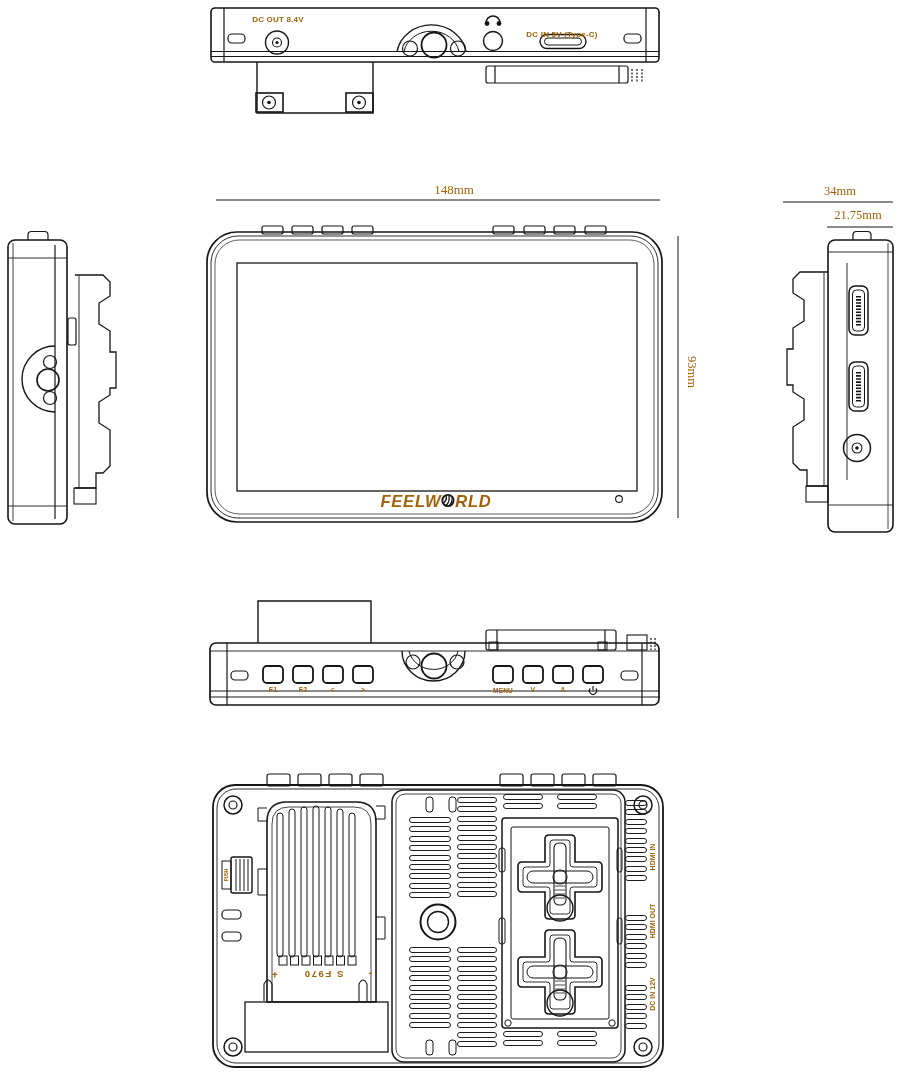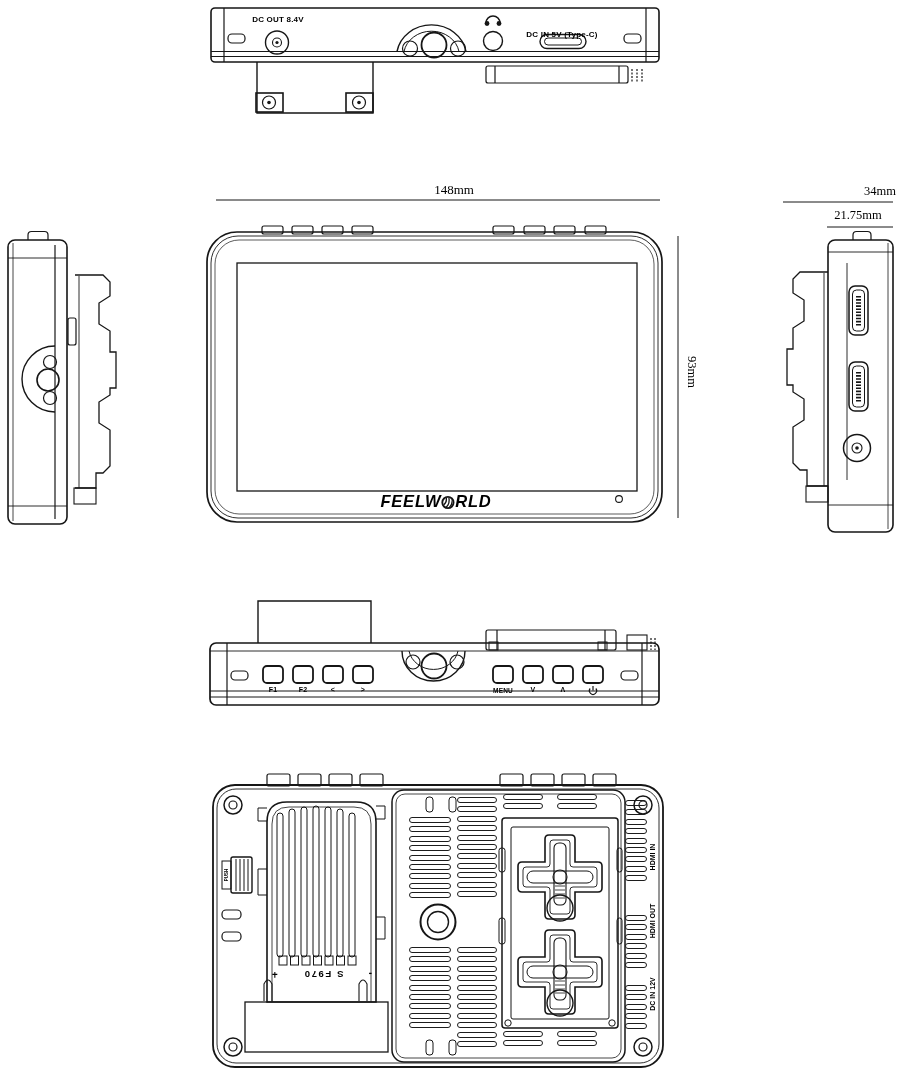--- a/index.html
+++ b/index.html
@@ -1,30 +1,30 @@
 <!DOCTYPE html>
 <html><head>
 <meta charset="utf-8">
 <style>
   html,body{margin:0;padding:0;background:#fff;}
   #canvas{position:relative;width:900px;height:1072px;background:#ffffff;overflow:hidden;
-          font-family:"Liberation Sans",sans-serif;color:#000000;}
+          font-family:"Liberation Sans",sans-serif;color:#a16207;}
   #lineart{position:absolute;left:0;top:0;width:900px;height:1072px;}
   .lbl{position:absolute;white-space:nowrap;transform:translate(-50%,0);}
   .port-lbl{font-size:8px;font-weight:bold;letter-spacing:.2px;}
   .dim{font-family:"Liberation Serif",serif;font-size:13px;}
   .dim-sm{font-family:"Liberation Serif",serif;font-size:12.5px;}
   .rotcw{transform:translate(-50%,-50%) rotate(90deg);}
   .rotccw{transform:translate(-50%,-50%) rotate(-90deg);}
   .btn-lbl{font-size:7px;font-weight:bold;letter-spacing:.2px;}
   .menu-lbl{font-size:6.5px;}
   .back-port{font-size:7px;font-weight:bold;}
   .push-lbl{font-size:4.5px;font-weight:bold;}
   .logo{position:absolute;left:436px;top:492px;transform:translate(-50%,0);display:flex;
-        align-items:center;font-style:italic;font-weight:800;font-size:16.5px;
+        font-style:italic;font-weight:800;font-size:16.5px;
         letter-spacing:.8px;}
   .logo svg{margin:1px -0.5px 0 -0.5px;}
   .batt-row{position:absolute;left:272px;top:966px;width:100px;height:17px;
             transform:rotate(180deg);display:flex;align-items:center;justify-content:space-between;}
   .batt-row .sign{font-size:10px;font-weight:bold;}
   .batt-row .model{font-size:9.5px;font-weight:bold;letter-spacing:1.6px;}
   .slats{position:absolute;}
   .slats i{display:block;height:6px;border:1px solid #1c1c1c;border-radius:3px;
            margin-bottom:3.4px;box-sizing:border-box;}
 </style>
@@ -395,21 +395,21 @@
     </div>
   <div class="slats" style="left:557px;top:1031px;width:40px;height:24px;">
       <i></i>
       <i></i>
     </div>
 
   <div class="lbl port-lbl" style="left:278px;top:15px;">DC OUT 8.4V</div>
   <div class="lbl port-lbl" style="left:562px;top:30px;">DC IN 5V (Type-C)</div>
 
   <div class="lbl dim" style="left:454px;top:182px;">148mm</div>
-  <div class="lbl dim-sm" style="left:840px;top:184px;margin-left:40px;">34mm</div>
+  <div class="lbl dim-sm" style="left:840px;top:184px;">34mm</div>
   <div class="lbl dim-sm" style="left:858px;top:208px;">21.75mm</div>
   <div class="lbl dim-sm rotcw" style="left:691px;top:372px;">93mm</div>
 
   <div class="logo">
     <span>FEELW</span>
     <svg width="15" height="15" viewBox="0 0 16 16">
       <defs>
           <clipPath id="gclip">
             <circle cx="8" cy="8" r="5.2"></circle>
           </clipPath>

